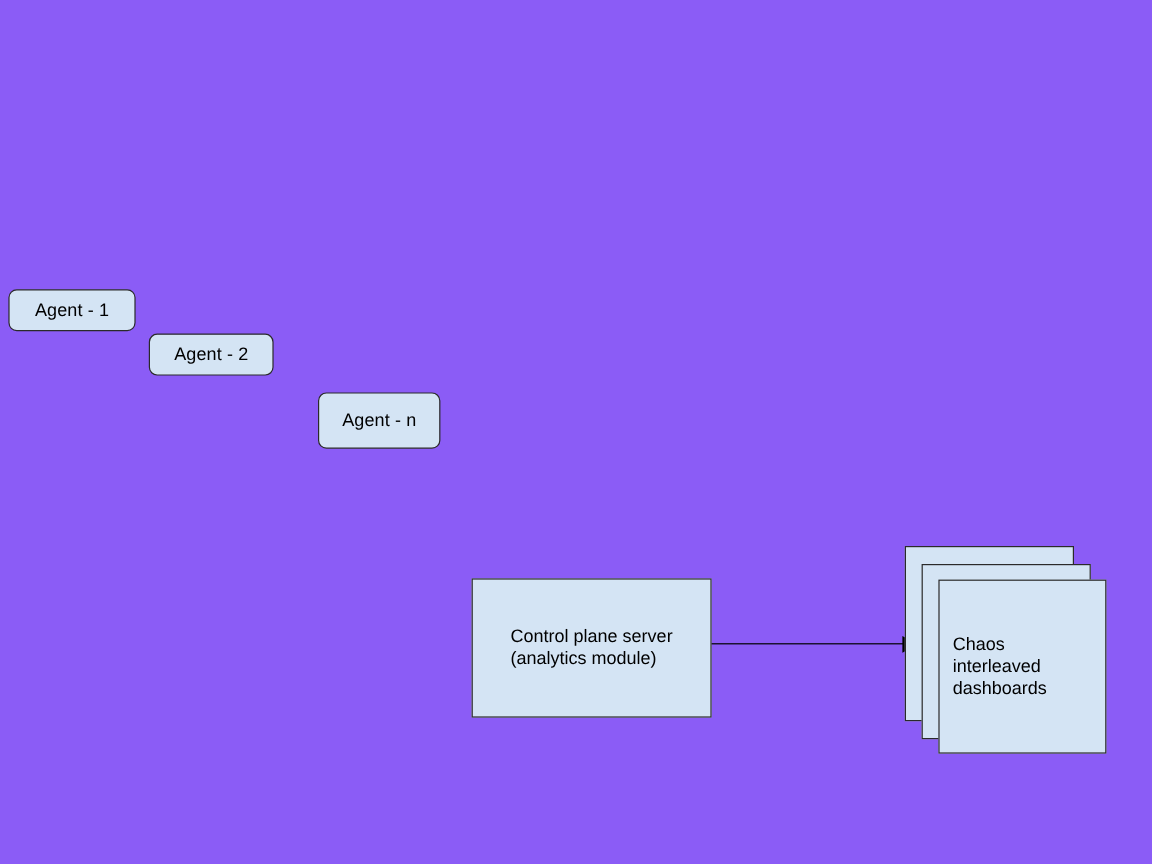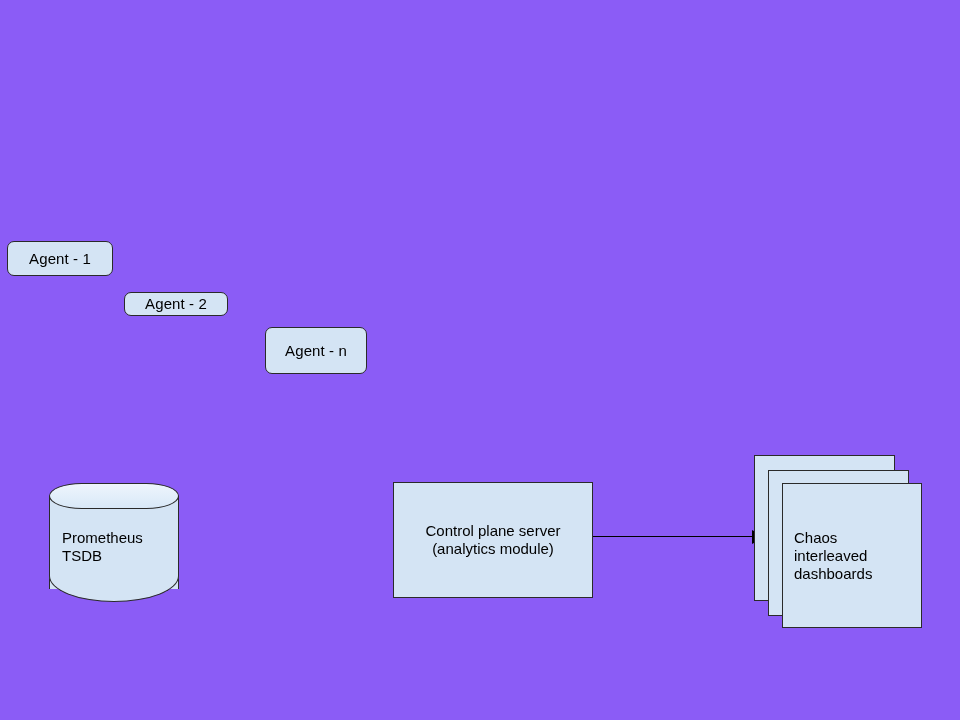--- a/index.html
+++ b/index.html
@@ -95,21 +95,21 @@
   
   .rect-box {
     position: absolute;
     background: #d4e4f4;
     border: 1px solid #2a2a2a;
     box-sizing: border-box;
     display: flex;
     align-items: center;
     justify-content: center;
   }
-  .rect-box .node-label { text-align: center; }
+  .rect-box .node-label { }
 
   
   .stack {
     position: absolute;
   }
   .stack-sheet {
     position: absolute;
     background: #d4e4f4;
     border: 1px solid #2a2a2a;
     box-sizing: border-box;
@@ -140,37 +140,28 @@
 </style>
 </head>
 <body>
 
 <div id="canvas">
 
   <div class="agent-box" style="left:7px; top:241px; width:106px; height:35px;">
     <span class="node-label">Agent - 1</span>
   </div>
 
-  <div class="agent-box" style="left:124px; top:292px; width:104px; height:24px;">
+  <div class="agent-box" style="left:124px; top:278px; width:104px; height:35px;">
     <span class="node-label">Agent - 2</span>
   </div>
 
   <div class="agent-box" style="left:265px; top:327px; width:102px; height:47px;">
     <span class="node-label">Agent - n</span>
   </div>
 
-  <div class="cylinder" style="left:49px; top:483px; width:130px; height:119px;">
-    <div class="cyl-body"></div>
-    <div class="cyl-bottom"></div>
-    <div class="cyl-top"></div>
-    <div class="cyl-text">
-      <span class="node-label">Prometheus
-TSDB</span>
-    </div>
-  </div>
 
   <div class="rect-box" style="left:393px; top:482px; width:200px; height:116px;">
     <span class="node-label">Control plane server
 (analytics module)</span>
   </div>
 
   <div class="edge" style="left:593px; top:536px; width:160px; height:1px;"></div>
   <div class="arrow-head" style="left:752px; top:530px;"></div>
 
   <div class="stack" style="left:754px; top:455px; width:168px; height:195px;">

